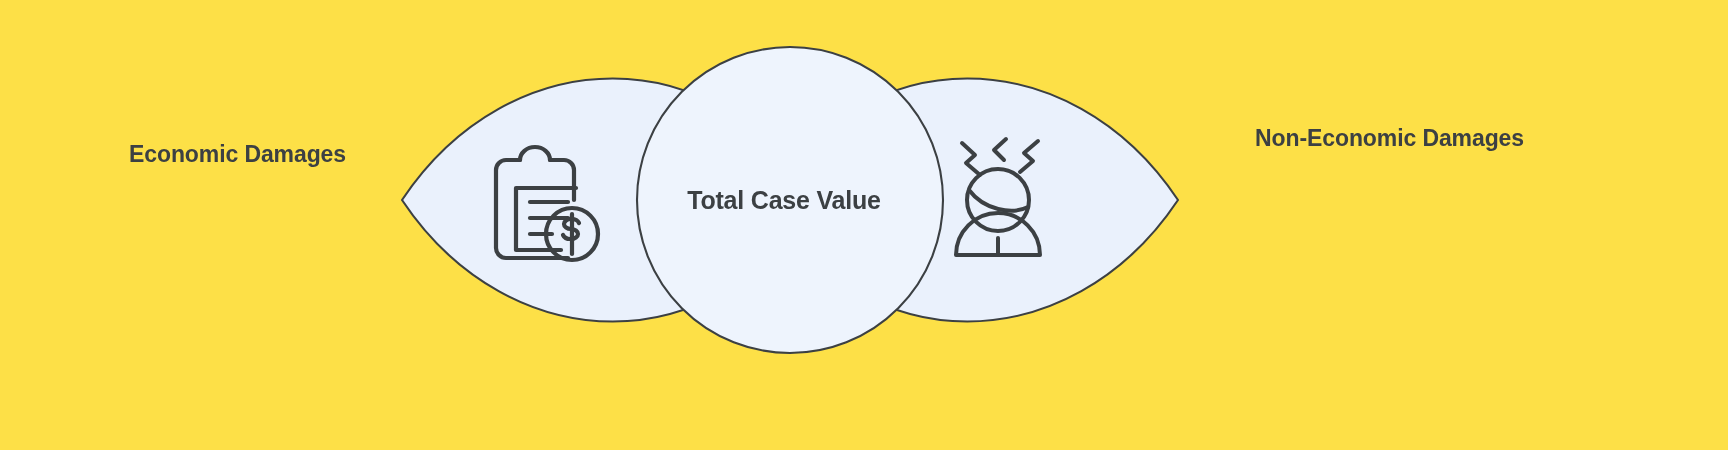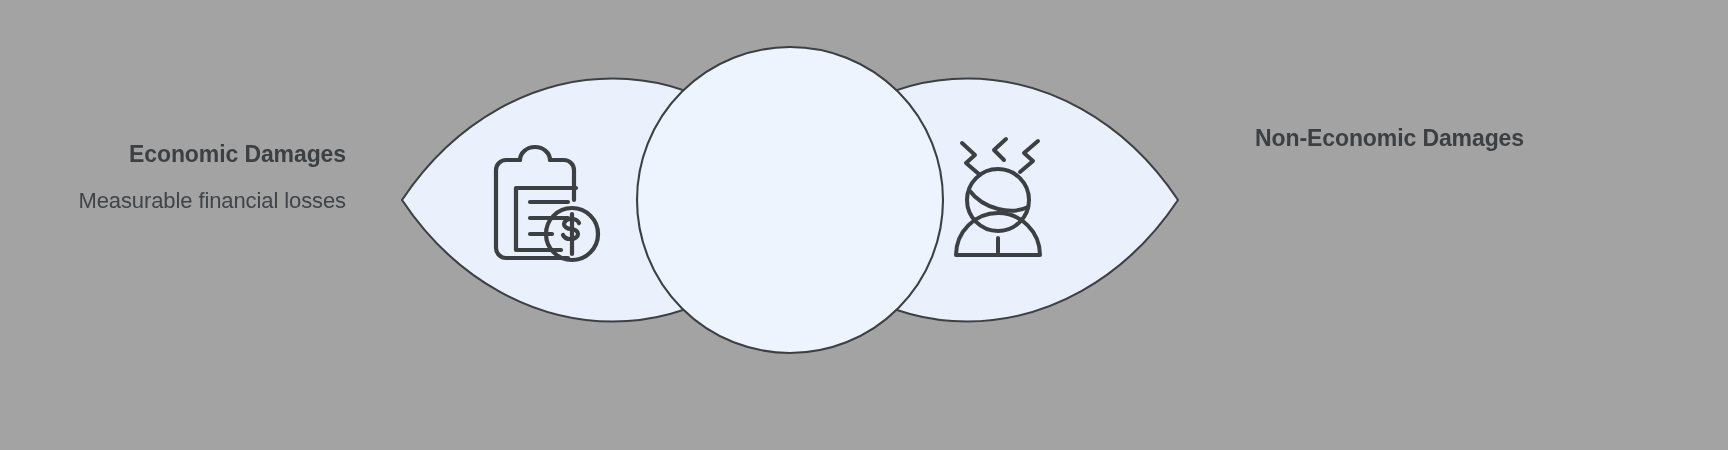--- a/index.html
+++ b/index.html
@@ -10,21 +10,21 @@
   body {
     width: 1728px;
     height: 450px;
     font-family: "Liberation Sans", sans-serif;
     overflow: hidden;
   }
   #stage {
     position: relative;
     width: 1728px;
     height: 450px;
-    background: #a3a3a3;
+    background: #fde047;
   }
 
   
   .side-label {
     position: absolute;
     width: 300px;
     color: #3c4043;
   }
   .side-label .title {
     font-size: 23px;
@@ -71,21 +71,20 @@
     letter-spacing: -0.2px;
   }
 </style>
 </head>
 <body>
 
 <div id="stage">
 
   <div class="side-label" id="label-left">
     <div class="title">Economic Damages</div>
-    <div class="desc">Measurable financial losses</div>
   </div>
 
   <div class="side-label" id="label-right">
     <div class="title">Non-Economic Damages</div>
   </div>
 
   <svg id="venn" width="800" height="400" viewBox="0 0 800 400">
 
     <path d="M 12 190
              C 120 28, 330 28, 420 190
@@ -132,14 +131,15 @@
       <path d="M 566 245 a 42 42 0 0 1 84 0 z"></path>
 
       <line x1="608" y1="228" x2="608" y2="243"></line>
 
       <path d="M 572 133 l 13 12 l -9 8 l 14 12"></path>
       <path d="M 616 129 l -12 11 l 10 10"></path>
       <path d="M 648 131 l -14 12 l 9 8 l -13 11"></path>
     </g>
   </svg>
 
+  <div id="center-text">Total Case Value</div>
 
 </div>
 
 </body></html>

